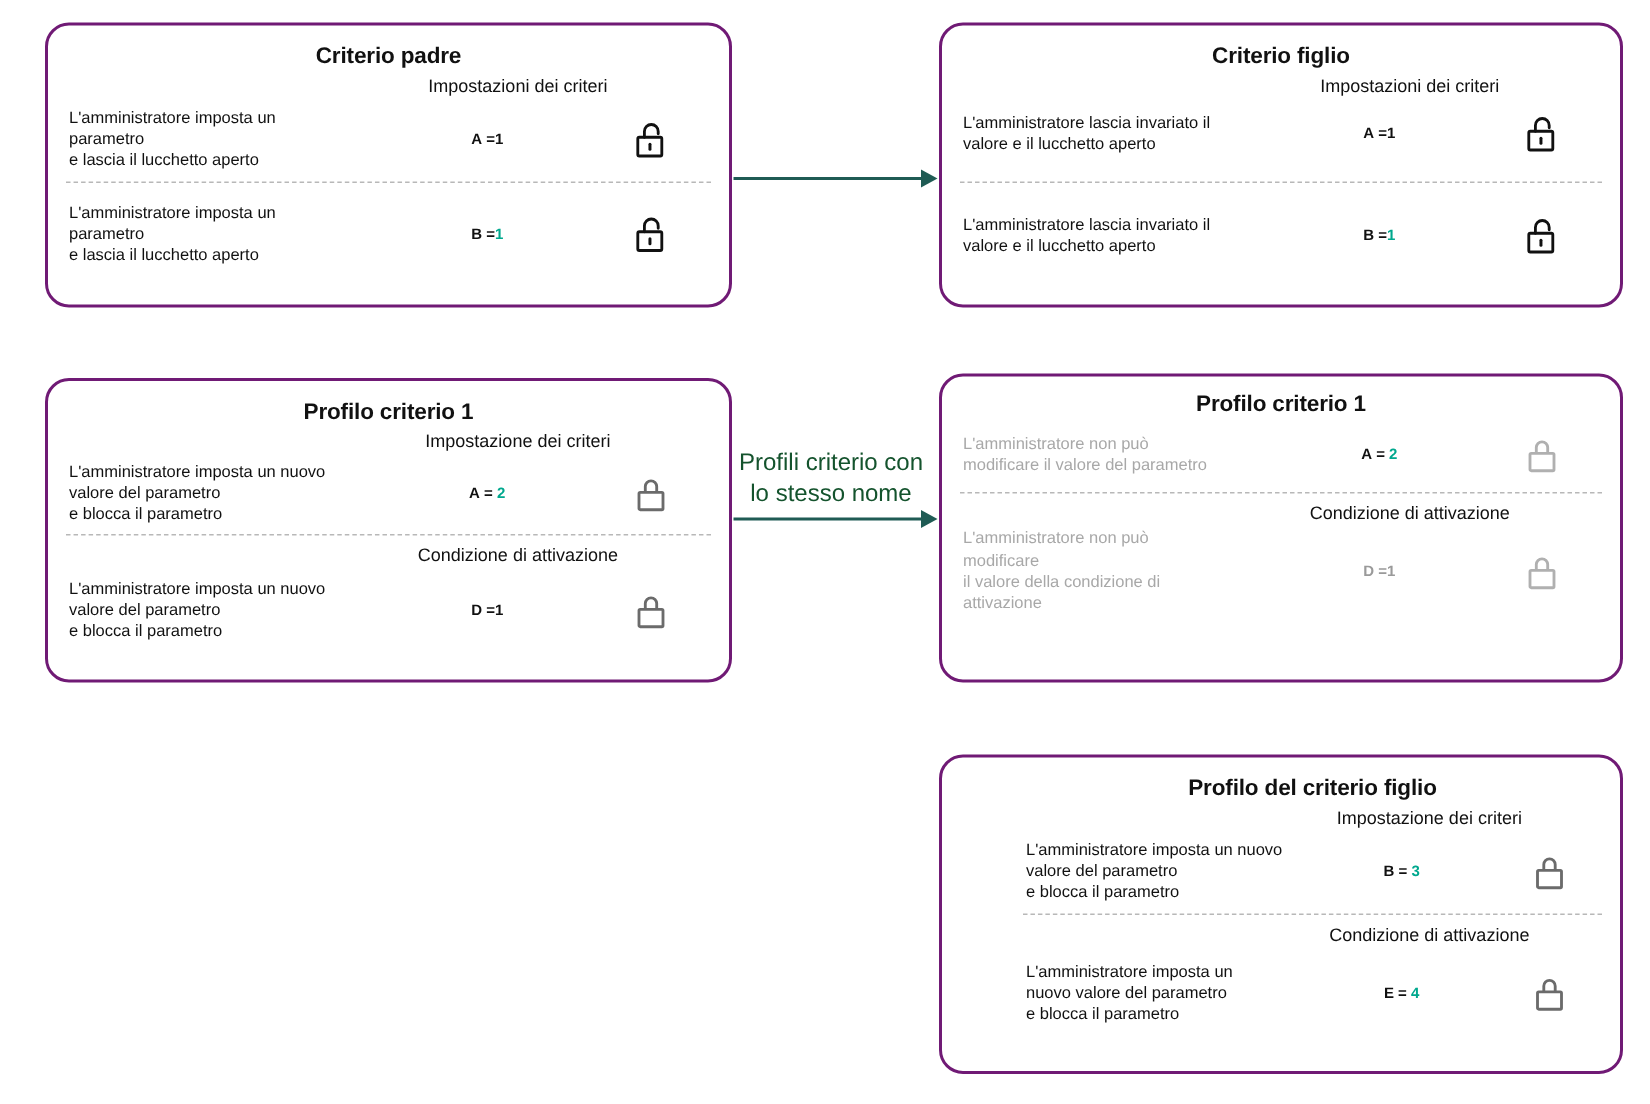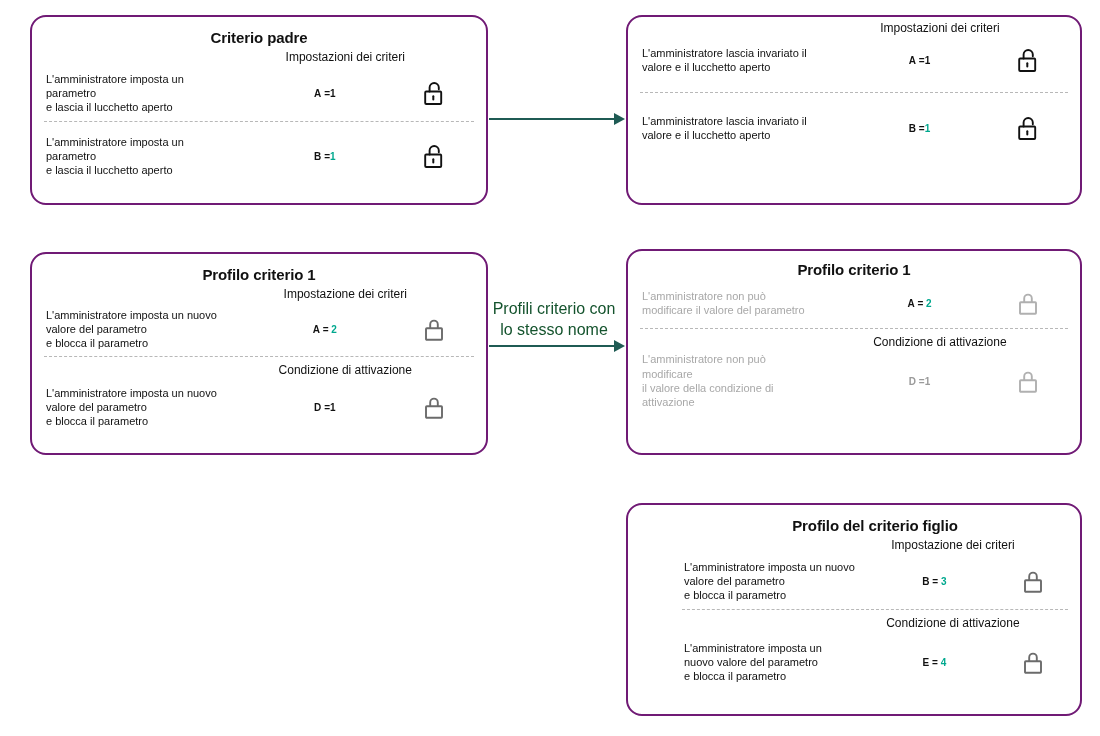--- a/index.html
+++ b/index.html
@@ -164,20 +164,21 @@
               <path d="M6.6 11.5 V7.6 a4.6 4.6 0 0 1 9.2 0 V9.2" stroke="#111111" stroke-width="1.9" fill="none" stroke-linecap="round"></path>
               <rect x="9.3" y="15.2" width="2.0" height="5.3" rx="1" fill="#111111"></rect>
             </svg>
           </div>
         </div>
       </div>
     </div>
   </div>
 
   <div class="card" style="left:626px; top:15px; width:456px; height:190px;">
+    <div class="card-title">Criterio figlio</div>
     <div class="rows">
       <div class="row">
         <div class="section-label right-shift">Impostazioni dei criteri</div>
         <div class="row-body" style="min-height:48px;">
           <div class="desc">L'amministratore lascia invariato il
 valore e il lucchetto aperto</div>
           <div class="param"><span>A</span>&nbsp;<span class="eq">=</span><span>1</span></div>
           <div class="lockcell">
             <svg class="lock-svg" width="22" height="26" viewBox="0 0 22 26" fill="none">
               <rect x="2.2" y="11.5" width="16" height="12.5" rx="1" stroke="#111111" stroke-width="1.9"></rect>

